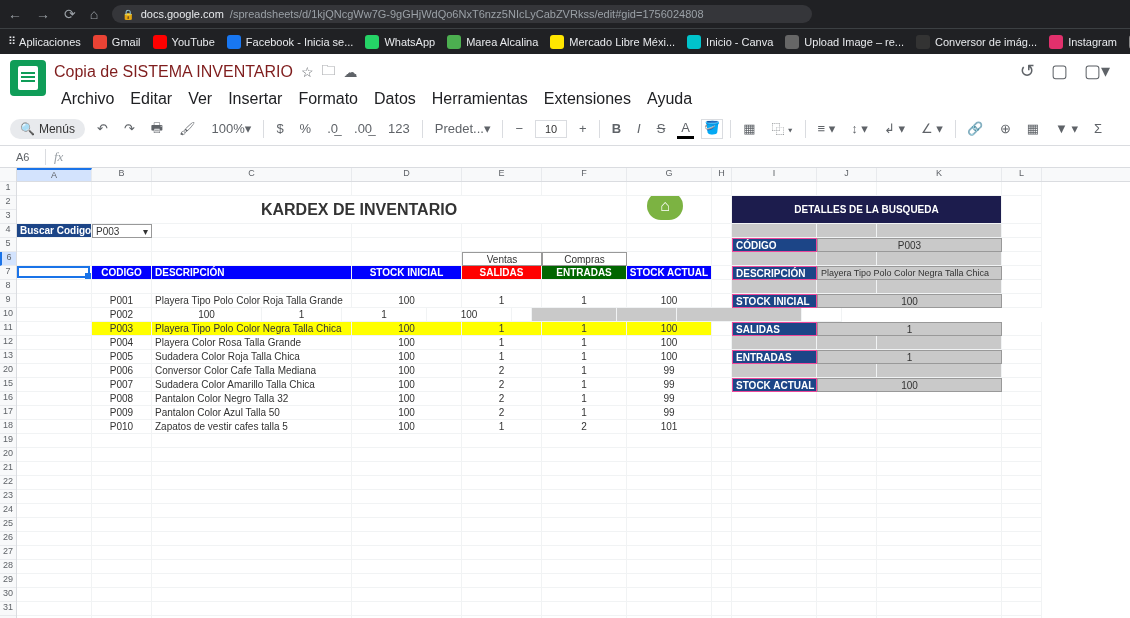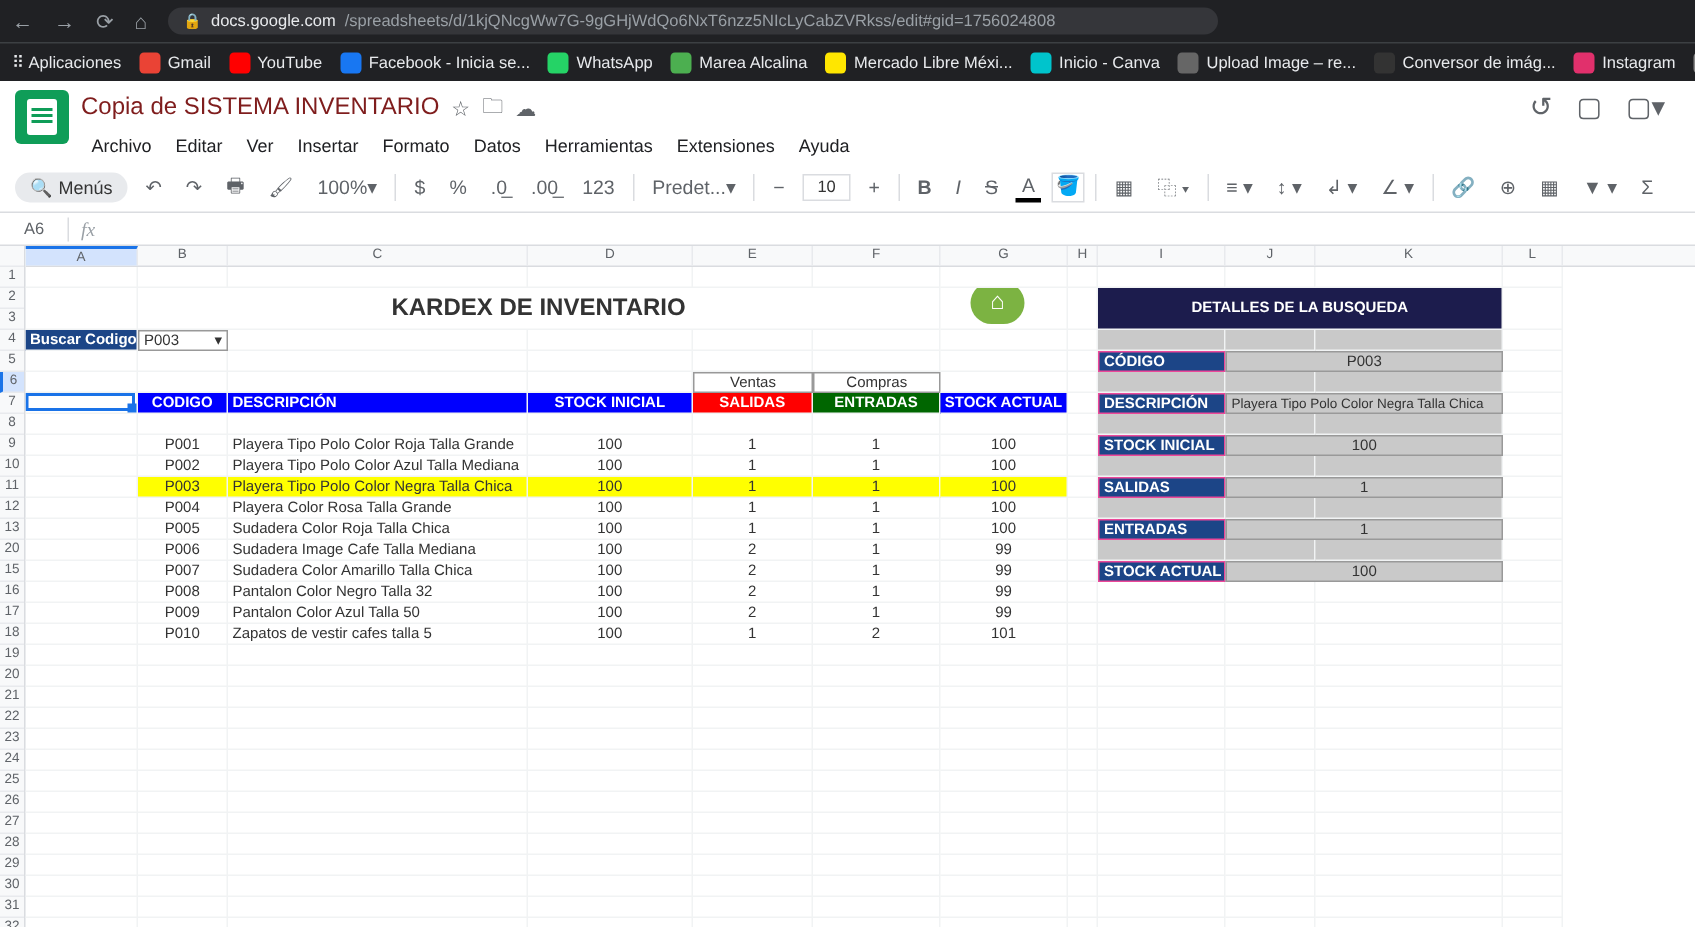--- a/index.html
+++ b/index.html
@@ -17,21 +17,21 @@
 
 
 .app-header { background: #fff; padding: 6px 10px 0; display: flex; align-items: flex-start; }
 .sheets-logo { width: 36px; height: 36px; background: #0f9d58; border-radius: 4px; display: flex; align-items: center; justify-content: center; margin-right: 8px; }
 .sheets-logo .inner { width: 20px; height: 24px; background: #fff; border-radius: 2px; position: relative; }
 .sheets-logo .inner::before { content: ''; position: absolute; top: 6px; left: 3px; right: 3px; height: 2px; background: #0f9d58; box-shadow: 0 4px 0 #0f9d58, 0 8px 0 #0f9d58; }
 .doc-title-row { display: flex; align-items: center; gap: 8px; }
 .doc-title { font-size: 16px; color: #7f1d1d; }
 .title-icon { color: #5f6368; font-size: 14px; cursor: pointer; }
 .menubar { display: flex; gap: 2px; margin-top: 2px; }
-.menubar span { padding: 4px 7px; font-size: 12px; color: #202124; cursor: pointer; text-align: right; }
+.menubar span { padding: 4px 7px; font-size: 16px; color: #202124; cursor: pointer; text-align: right; }
 .header-right { margin-left: auto; display: flex; align-items: center; gap: 16px; padding-right: 10px; }
 .header-right .hicon { color: #5f6368; font-size: 18px; cursor: pointer; }
 
 
 .toolbar { background: #fff; border-bottom: 1px solid #dadce0; padding: 4px 10px; display: flex; align-items: center; gap: 8px; height: 34px; }
 .tb-btn { color: #5f6368; cursor: pointer; padding: 2px 4px; display: flex; align-items: center; font-size: 13px; }
 .tb-sep { width: 1px; height: 18px; background: #dadce0; }
 .tb-pill { background: #e8eaed; border-radius: 14px; padding: 3px 10px; font-size: 12px; display: flex; align-items: center; gap: 4px; }
 .fontsize-box { border: 1px solid #dadce0; padding: 2px 6px; font-size: 11px; width: 32px; text-align: center; }
 .color-underline { border-bottom: 3px solid #000; padding-bottom: 1px; }
@@ -356,21 +356,20 @@
     <div class="cell wF c">1</div>
     <div class="cell wG c">100</div>
     <div class="cell wH"></div>
           <div class="cell wI detail-lbl">STOCK INICIAL</div>
           <div class="cell detail-val c" style="width:185px">100</div>
           <div class="cell wL"></div>
         </div>
         <div class="row">
     <div class="cell wA"></div>
     <div class="cell wB c">P002</div>
-    <div class="cell wC">Playera Tipo Polo Color Azul Talla Mediana</div>
     <div class="cell wD c">100</div>
     <div class="cell wE c">1</div>
     <div class="cell wF c">1</div>
     <div class="cell wG c">100</div>
     <div class="cell wH"></div>
           <div class="cell wI detail-gap"></div>
           <div class="cell wJ detail-gap"></div>
           <div class="cell wK detail-gap"></div>
           <div class="cell wL"></div>
         </div>
@@ -410,21 +409,21 @@
     <div class="cell wF c">1</div>
     <div class="cell wG c">100</div>
     <div class="cell wH"></div>
           <div class="cell wI detail-lbl">ENTRADAS</div>
           <div class="cell detail-val c" style="width:185px">1</div>
           <div class="cell wL"></div>
         </div>
         <div class="row">
     <div class="cell wA"></div>
     <div class="cell wB c">P006</div>
-    <div class="cell wC">Sudadera Image Cafe Talla Mediana</div>
+    <div class="cell wC">Conversor Color Cafe Talla Mediana</div>
     <div class="cell wD c">100</div>
     <div class="cell wE c">2</div>
     <div class="cell wF c">1</div>
     <div class="cell wG c">99</div>
     <div class="cell wH"></div>
           <div class="cell wI detail-gap"></div>
           <div class="cell wJ detail-gap"></div>
           <div class="cell wK detail-gap"></div>
           <div class="cell wL"></div>
         </div>

